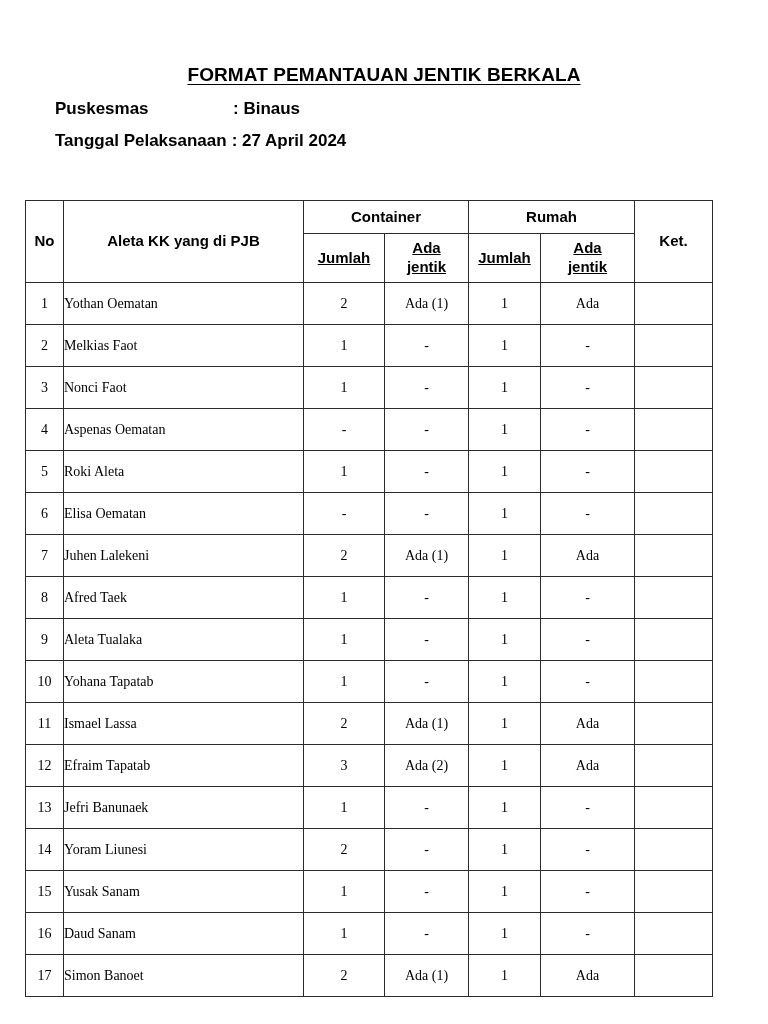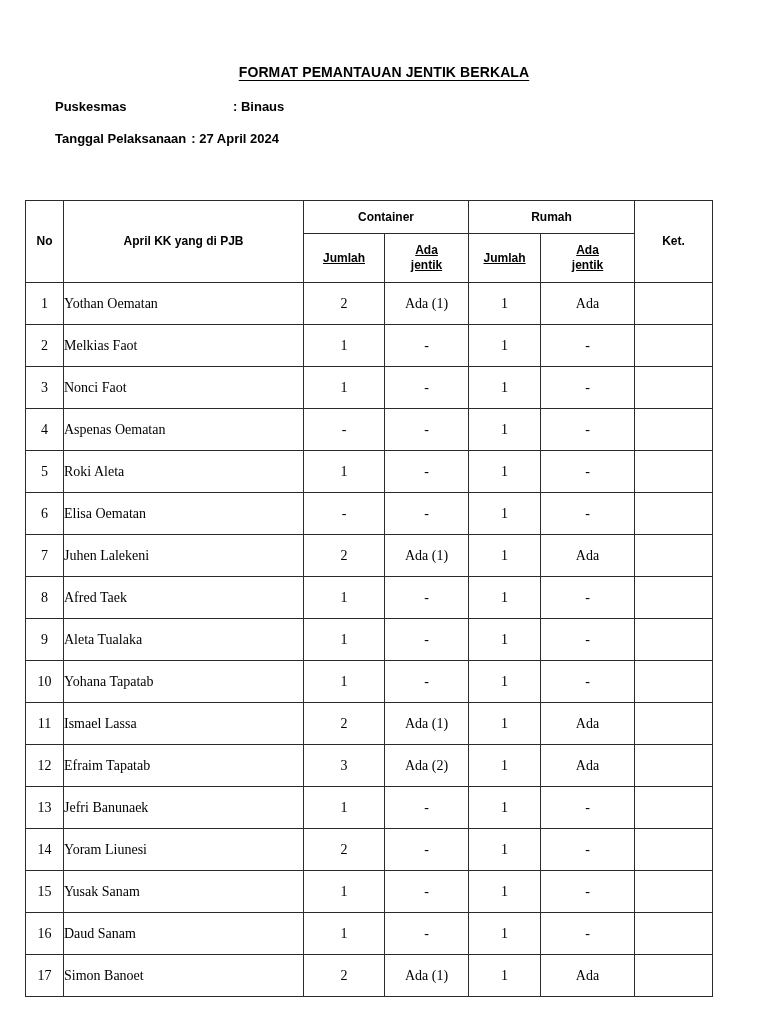--- a/index.html
+++ b/index.html
@@ -25,36 +25,36 @@
 
   
   .doc-title {
     position: absolute;
     top: 64px;
     left: 0;
     width: 768px;
     text-align: center;
     font-family: "Liberation Sans", sans-serif;
     font-weight: bold;
-    font-size: 14px;
+    font-size: 19px;
     letter-spacing: 0.1px;
   }
   .doc-title span {
     text-decoration: underline;
     text-underline-offset: 3px;
   }
 
   
   .meta {
     position: absolute;
     left: 55px;
     top: 99px;
     font-family: "Liberation Sans", sans-serif;
     font-weight: bold;
-    font-size: 13px;
+    font-size: 17px;
   }
   .meta-row {
     display: flex;
     align-items: baseline;
     height: 32px;
   }
   .meta-label {
     width: 178px;
     flex: 0 0 178px;
     white-space: nowrap;
@@ -81,21 +81,21 @@
     width: 687px;
   }
   table.jentik th,
   table.jentik td {
     border: 1px solid #2b2b2b;
     padding: 0;
   }
   table.jentik th {
     font-family: "Liberation Sans", sans-serif;
     font-weight: bold;
-    font-size: 12px;
+    font-size: 15px;
     text-align: center;
     vertical-align: middle;
     line-height: 1.25;
   }
   table.jentik td {
     font-family: "Liberation Serif", serif;
     font-weight: normal;
     font-size: 14px;
     height: 41px;
     vertical-align: middle;
@@ -148,21 +148,21 @@
         <col class="col-name">
         <col class="col-cj">
         <col class="col-ca">
         <col class="col-rj">
         <col class="col-ra">
         <col class="col-ket">
       </colgroup>
       <thead>
         <tr class="hdr-top">
           <th rowspan="2">No</th>
-          <th rowspan="2">April KK yang di PJB</th>
+          <th rowspan="2">Aleta KK yang di PJB</th>
           <th colspan="2">Container</th>
           <th colspan="2">Rumah</th>
           <th rowspan="2">Ket.</th>
         </tr>
         <tr class="hdr-sub">
           <th>Jumlah</th>
           <th>
             <span>Ada</span><br>
             <span>jentik</span>
           </th>

